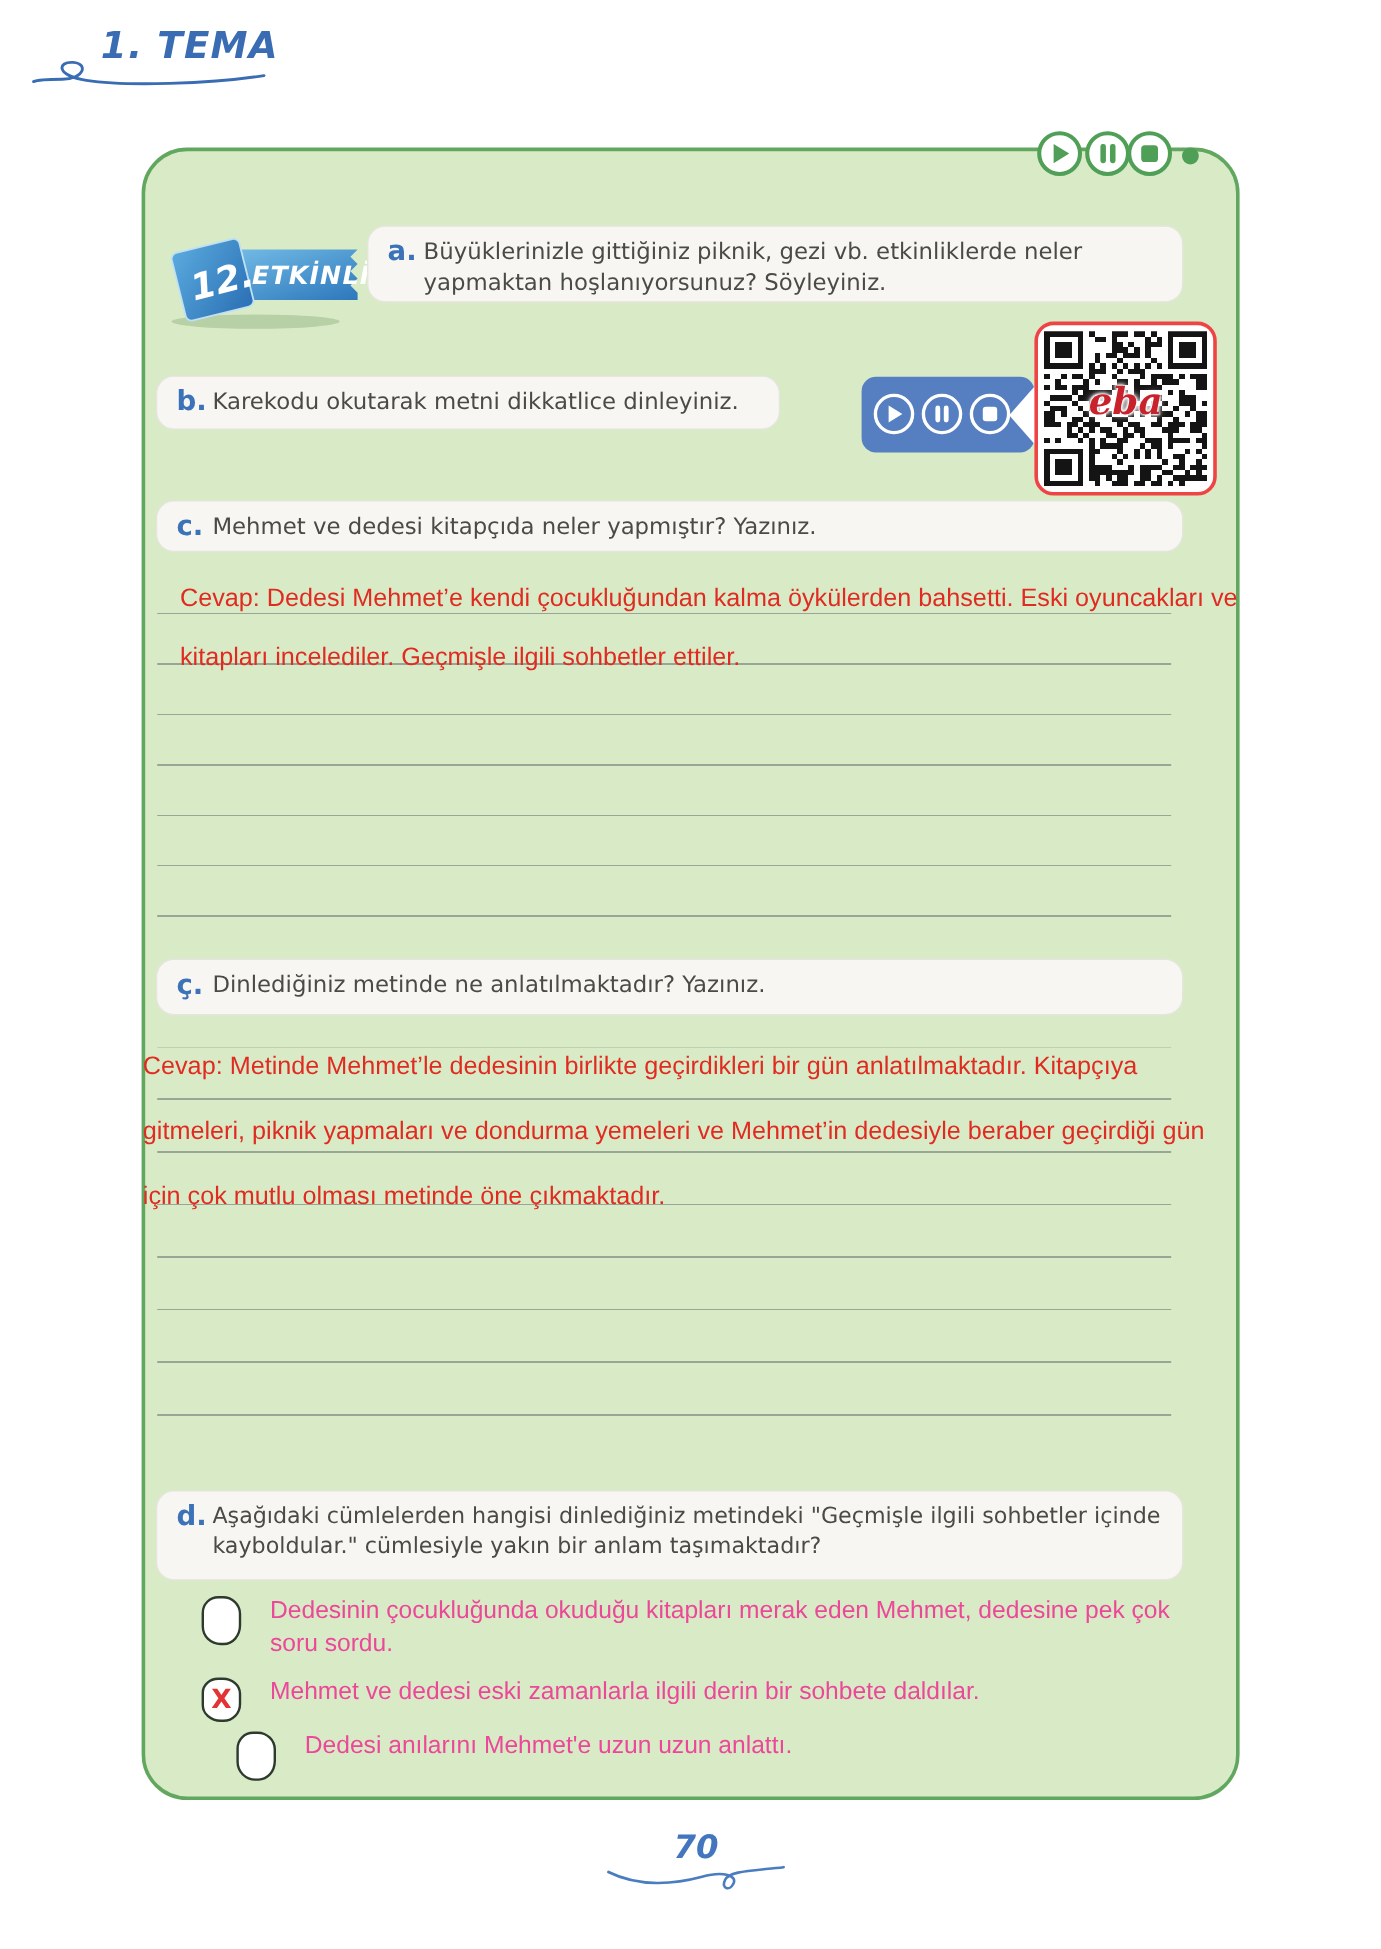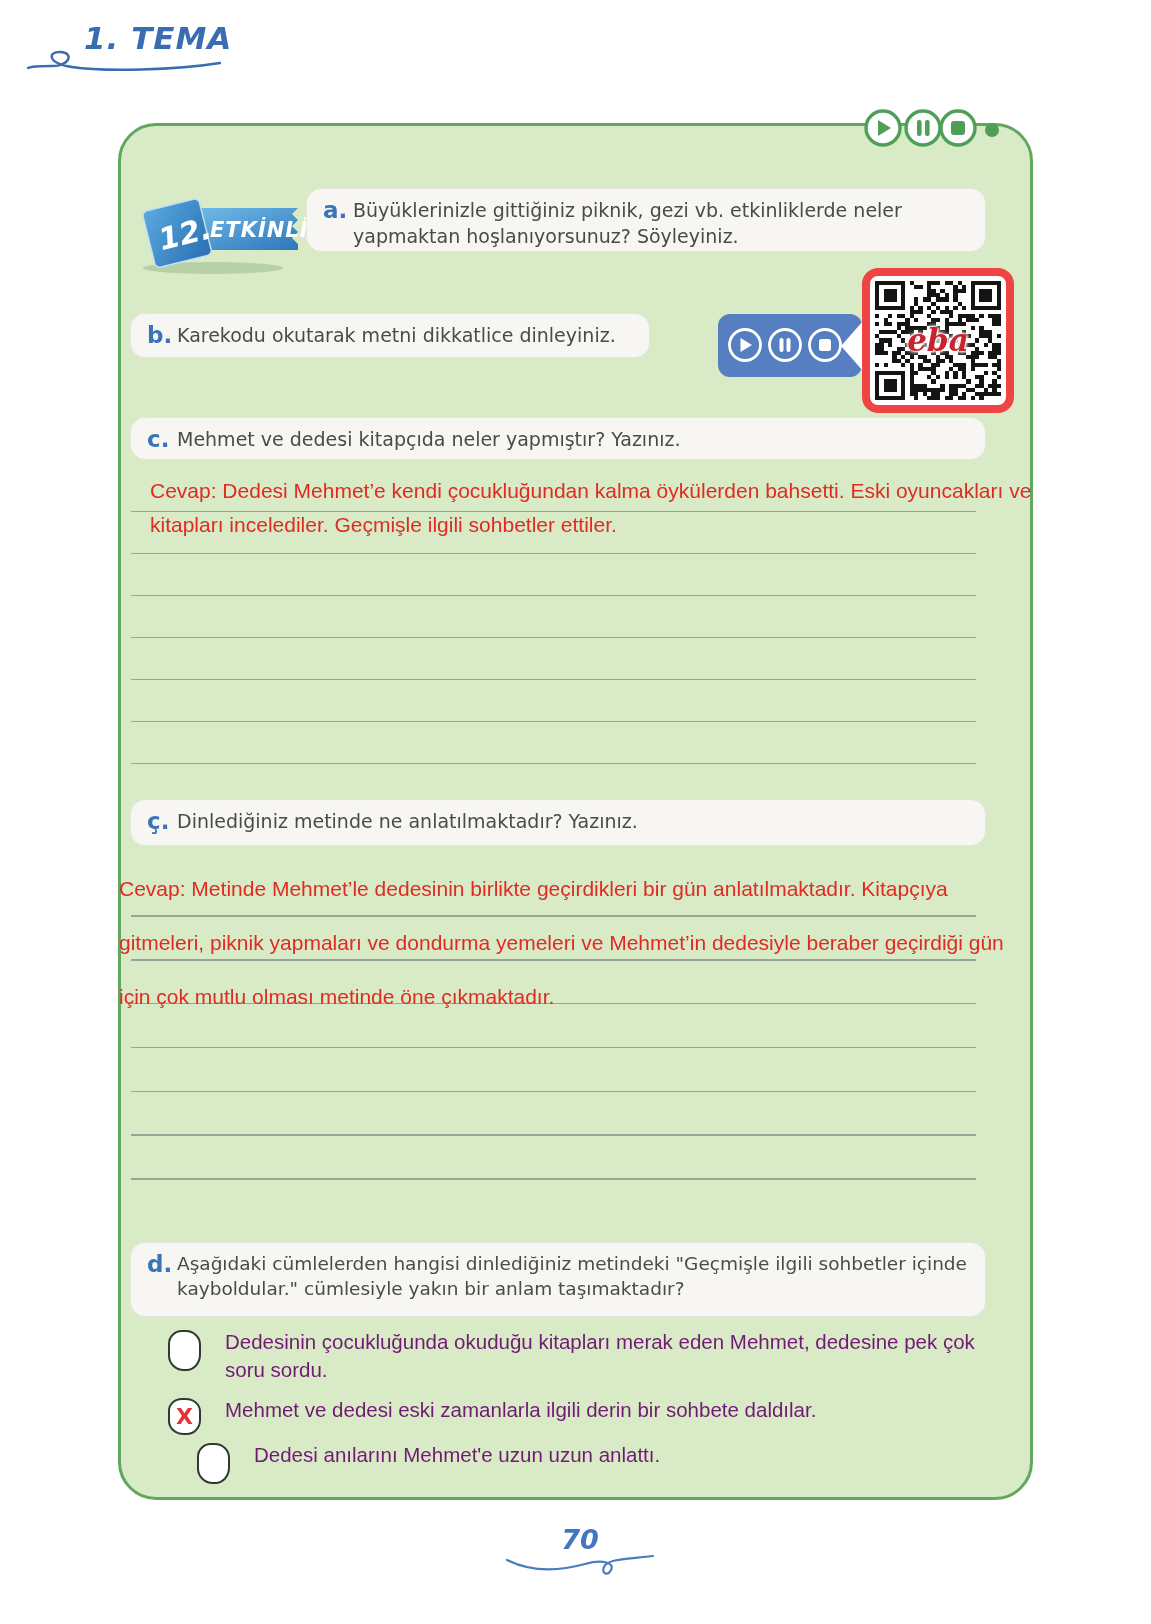--- a/index.html
+++ b/index.html
@@ -29,33 +29,33 @@
         font-family:"DejaVu Sans",sans-serif;}
   #qbox-a{left:306px;top:188px;width:680px;height:64px;}
   #qbox-b{left:130px;top:313px;width:520px;height:45px;}
   #qbox-c{left:130px;top:417px;width:856px;height:43px;}
   #qbox-cc{left:130px;top:799px;width:856px;height:47px;}
   #qbox-d{left:130px;top:1242px;width:856px;height:75px;text-align:justify;font-size:18.5px;}
 
   
   .answer{position:absolute;color:#e02b22;font-size:21px;}
   #answer-b{left:176px;top:364px;font-weight:bold;font-size:20px;}
-  #answer-c{left:150px;top:474px;width:912px;line-height:34px;}
+  #answer-c{left:150px;top:474px;width:912px;line-height:49px;}
   #answer-cc{left:119px;top:862px;width:908px;line-height:54px;}
 
   
   .rules{position:absolute;left:131px;width:845px;
         background:repeating-linear-gradient(to bottom,transparent 0px,transparent 40.8px,#9aa695 40.8px,#9aa695 42px);}
   #rules-c{top:470px;height:298px;}
   #rules-cc{top:873px;height:308px;
         background:repeating-linear-gradient(to bottom,transparent 0px,transparent 42.4px,#9aa695 42.4px,#9aa695 43.8px);}
 
   
   .qr-wrap{position:absolute;left:862px;top:268px;width:152px;height:145px;background:#ffffff;
-        border:8px solid #ef4444;border-radius:16px;box-sizing:border-box;padding:5px;}
+        border:3px solid #ef4444;border-radius:16px;box-sizing:border-box;padding:5px;}
   .qr-wrap svg{display:block;width:100%;height:100%;}
   .eba-logo{position:absolute;left:0;right:0;top:46px;text-align:center;
         font-family:"DejaVu Serif",serif;font-weight:bold;font-style:italic;font-size:31px;
         color:#c8232c;text-shadow:0 0 4px #fff,1px 1px 2px #fff,-1px -1px 2px #fff,0 0 7px #fff;}
   .bubble{position:absolute;left:718px;top:314px;width:144px;height:63px;background:#567fc2;border-radius:12px;}
   .bubble::after{content:'';position:absolute;right:-1px;top:50%;transform:translateY(-50%);
         width:0;height:0;border-top:25px solid transparent;border-bottom:25px solid transparent;
         border-right:22px solid #ffffff;}
 
   
@@ -63,21 +63,21 @@
   #option-1{top:1328px;}
   #option-2{top:1396px;}
   #option-3{top:1441px;margin-left:29px;}
   .checkbox{flex:0 0 auto;width:33px;height:41px;background:#ffffff;border:2.5px solid #2e3a2e;
         border-radius:42% 46% 44% 48% / 34% 36% 40% 38%;box-sizing:border-box;
         display:flex;align-items:center;justify-content:center;
         font-size:22px;font-weight:bold;color:#e23434;font-family:"DejaVu Sans",sans-serif;}
   .option .checkbox{margin-top:2px;}
   #option-2 .checkbox{height:37px;}
   #option-3 .checkbox{height:41px;}
-  .option-text{width:762px;color:#701a75;font-size:20.5px;line-height:1.38;}
+  .option-text{width:762px;color:#ec4899;font-size:20.5px;line-height:1.38;}
 
   
   .page-number{position:absolute;left:540px;top:1524px;width:80px;text-align:center;
         font-family:"DejaVu Sans",sans-serif;font-weight:bold;font-style:italic;
         font-size:27px;color:#4376bf;}
   .page-squiggle{position:absolute;left:505px;top:1554px;}
 </style>
 </head>
 <body>
 

